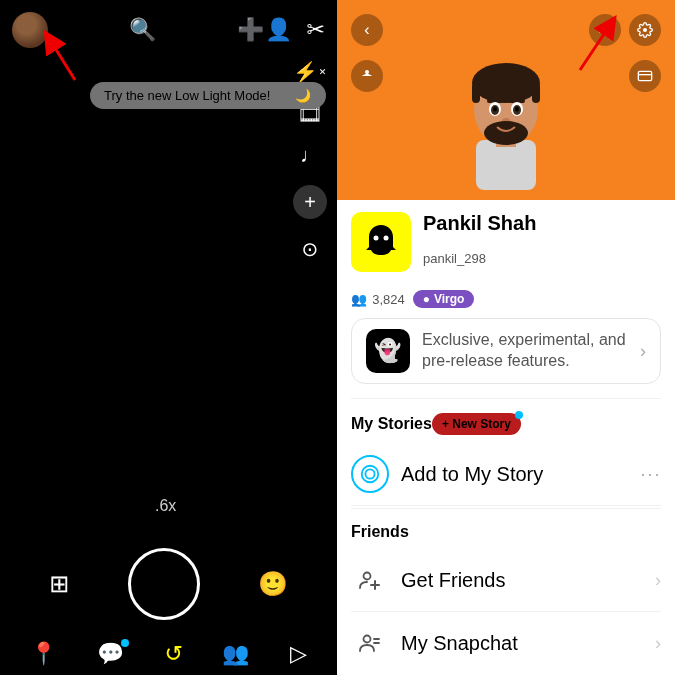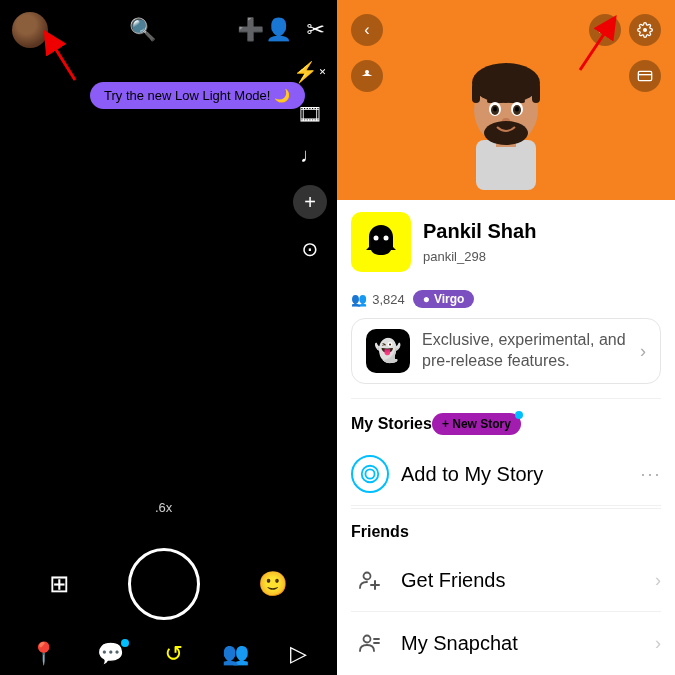--- a/index.html
+++ b/index.html
@@ -74,26 +74,26 @@
     .red-arrow-left svg {
       width: 50px;
       height: 55px;
     }
 
     
     .tooltip-banner {
       position: absolute;
       top: 82px;
       left: 90px;
-      background: #8b5cf6;
+      background: #737373;
       border-radius: 20px;
       padding: 6px 14px;
       display: flex;
       align-items: center;
-      gap: 4px;
+      gap: 25px;
       white-space: nowrap;
       z-index: 10;
     }
 
     .tooltip-banner span {
       font-size: 13px;
       color: #000;
       font-weight: 500;
     }
 
@@ -129,21 +129,21 @@
       font-size: 20px;
       cursor: pointer;
     }
 
     
     .zoom-indicator {
       position: absolute;
       bottom: 160px;
       left: 155px;
       color: #fff;
-      font-size: 13px;
+      font-size: 16px;
       opacity: 0.8;
     }
 
     
     .bottom-controls {
       position: absolute;
       bottom: 55px;
       left: 0;
       right: 0;
       display: flex;
@@ -307,21 +307,21 @@
     }
 
     
     .profile-content {
       padding: 0 14px;
       background: #fff;
     }
 
     .profile-info {
       display: flex;
-      align-items: center;
+      align-items: flex-start;
       gap: 12px;
       padding: 12px 0 8px 0;
     }
 
     .snapcode {
       width: 60px;
       height: 60px;
       background: #FFFC00;
       border-radius: 10px;
       display: flex;
@@ -338,21 +338,21 @@
 
     .profile-name {
       font-size: 20px;
       font-weight: 700;
       color: #000;
     }
 
     .profile-username {
       font-size: 13px;
       color: #555;
-      margin-top: 6px;
+      margin-top: 16px;
     }
 
     .profile-stats {
       display: flex;
       align-items: center;
       gap: 8px;
       margin-top: 8px;
       padding: 2px 0 10px 0;
     }
 
@@ -436,21 +436,21 @@
       padding: 12px 0 8px 0;
     }
 
     .section-title {
       font-size: 16px;
       font-weight: 700;
       color: #000;
     }
 
     .new-story-btn {
-      background: #a21caf;
+      background: #b91c1c;
       border-radius: 16px;
       padding: 4px 10px;
       font-size: 12px;
       font-weight: 600;
       color: #000;
       cursor: pointer;
       display: flex;
       align-items: center;
       gap: 3px;
       position: relative;

